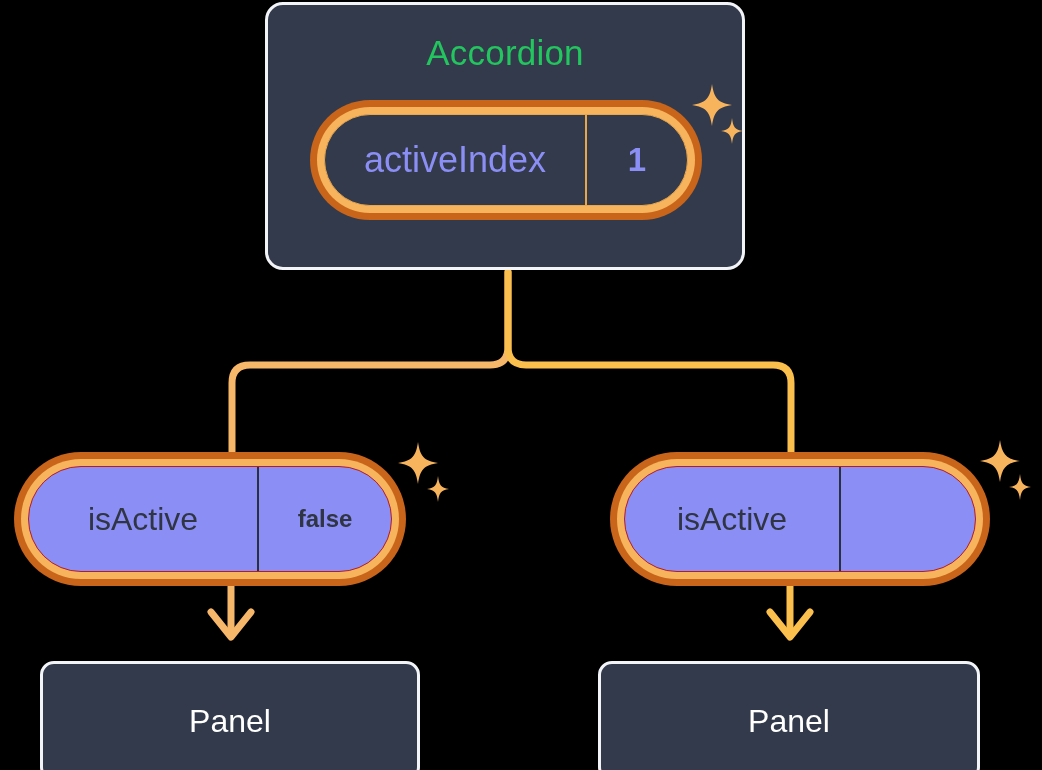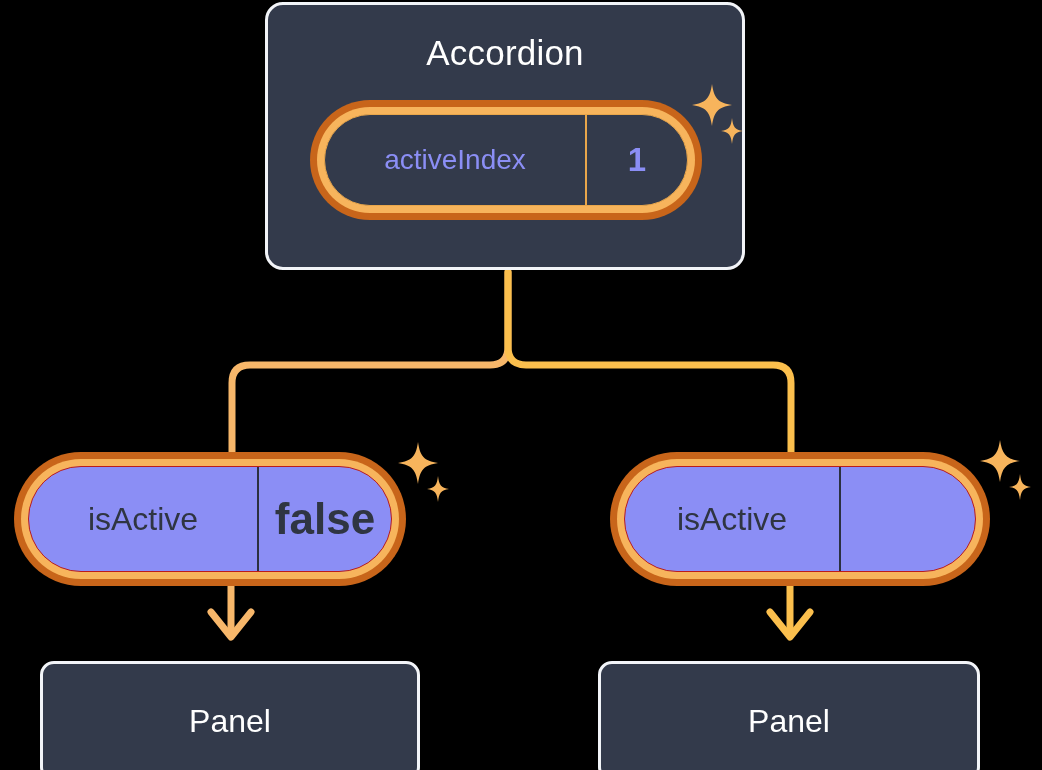--- a/index.html
+++ b/index.html
@@ -39,21 +39,21 @@
     top: 2px;
     width: 480px;
     height: 268px;
   }
   #accordion-title {
     position: absolute;
     left: 0;
     top: 28px;
     width: 100%;
     text-align: center;
-    color: #ffffff;
+    color: #22c55e;
     font-size: 35px;
     font-weight: 400;
     letter-spacing: 0.2px;
   }
 
   
   .pill-wrap {
     position: absolute;
     border-radius: 999px;
     background: #C8651A;              
@@ -91,21 +91,21 @@
     width: 392px;
     height: 120px;
   }
   #active-index-pill .pill-body {
     background: #333A4B;
     border: 1px solid #E9A64B;
   }
   #active-index-pill .pill-key {
     flex: 0 0 262px;
     color: #8B8EF5;
-    font-size: 28px;
+    font-size: 36px;
     border-right: 2px solid #E9A64B;
   }
   #active-index-pill .pill-val {
     flex: 1 1 auto;
     color: #8B8EF5;
     font-size: 33px;
     font-weight: 700;
   }
 
   
@@ -113,21 +113,21 @@
     background: #8B8EF5;
     border: 1px solid #b91c1c;
   }
   .state-pill .pill-key {
     color: #2F3542;
     font-size: 32px;
     border-right: 2px solid #2B3040;
   }
   .state-pill .pill-val {
     color: #2F3542;
-    font-size: 44px;
+    font-size: 24px;
     font-weight: 700;
   }
   #is-active-false-pill {
     left: 14px;
     top: 452px;
     width: 392px;
     height: 134px;
   }
   #is-active-false-pill .pill-key { flex: 0 0 230px; }
   #is-active-false-pill .pill-val { flex: 1 1 auto; }

